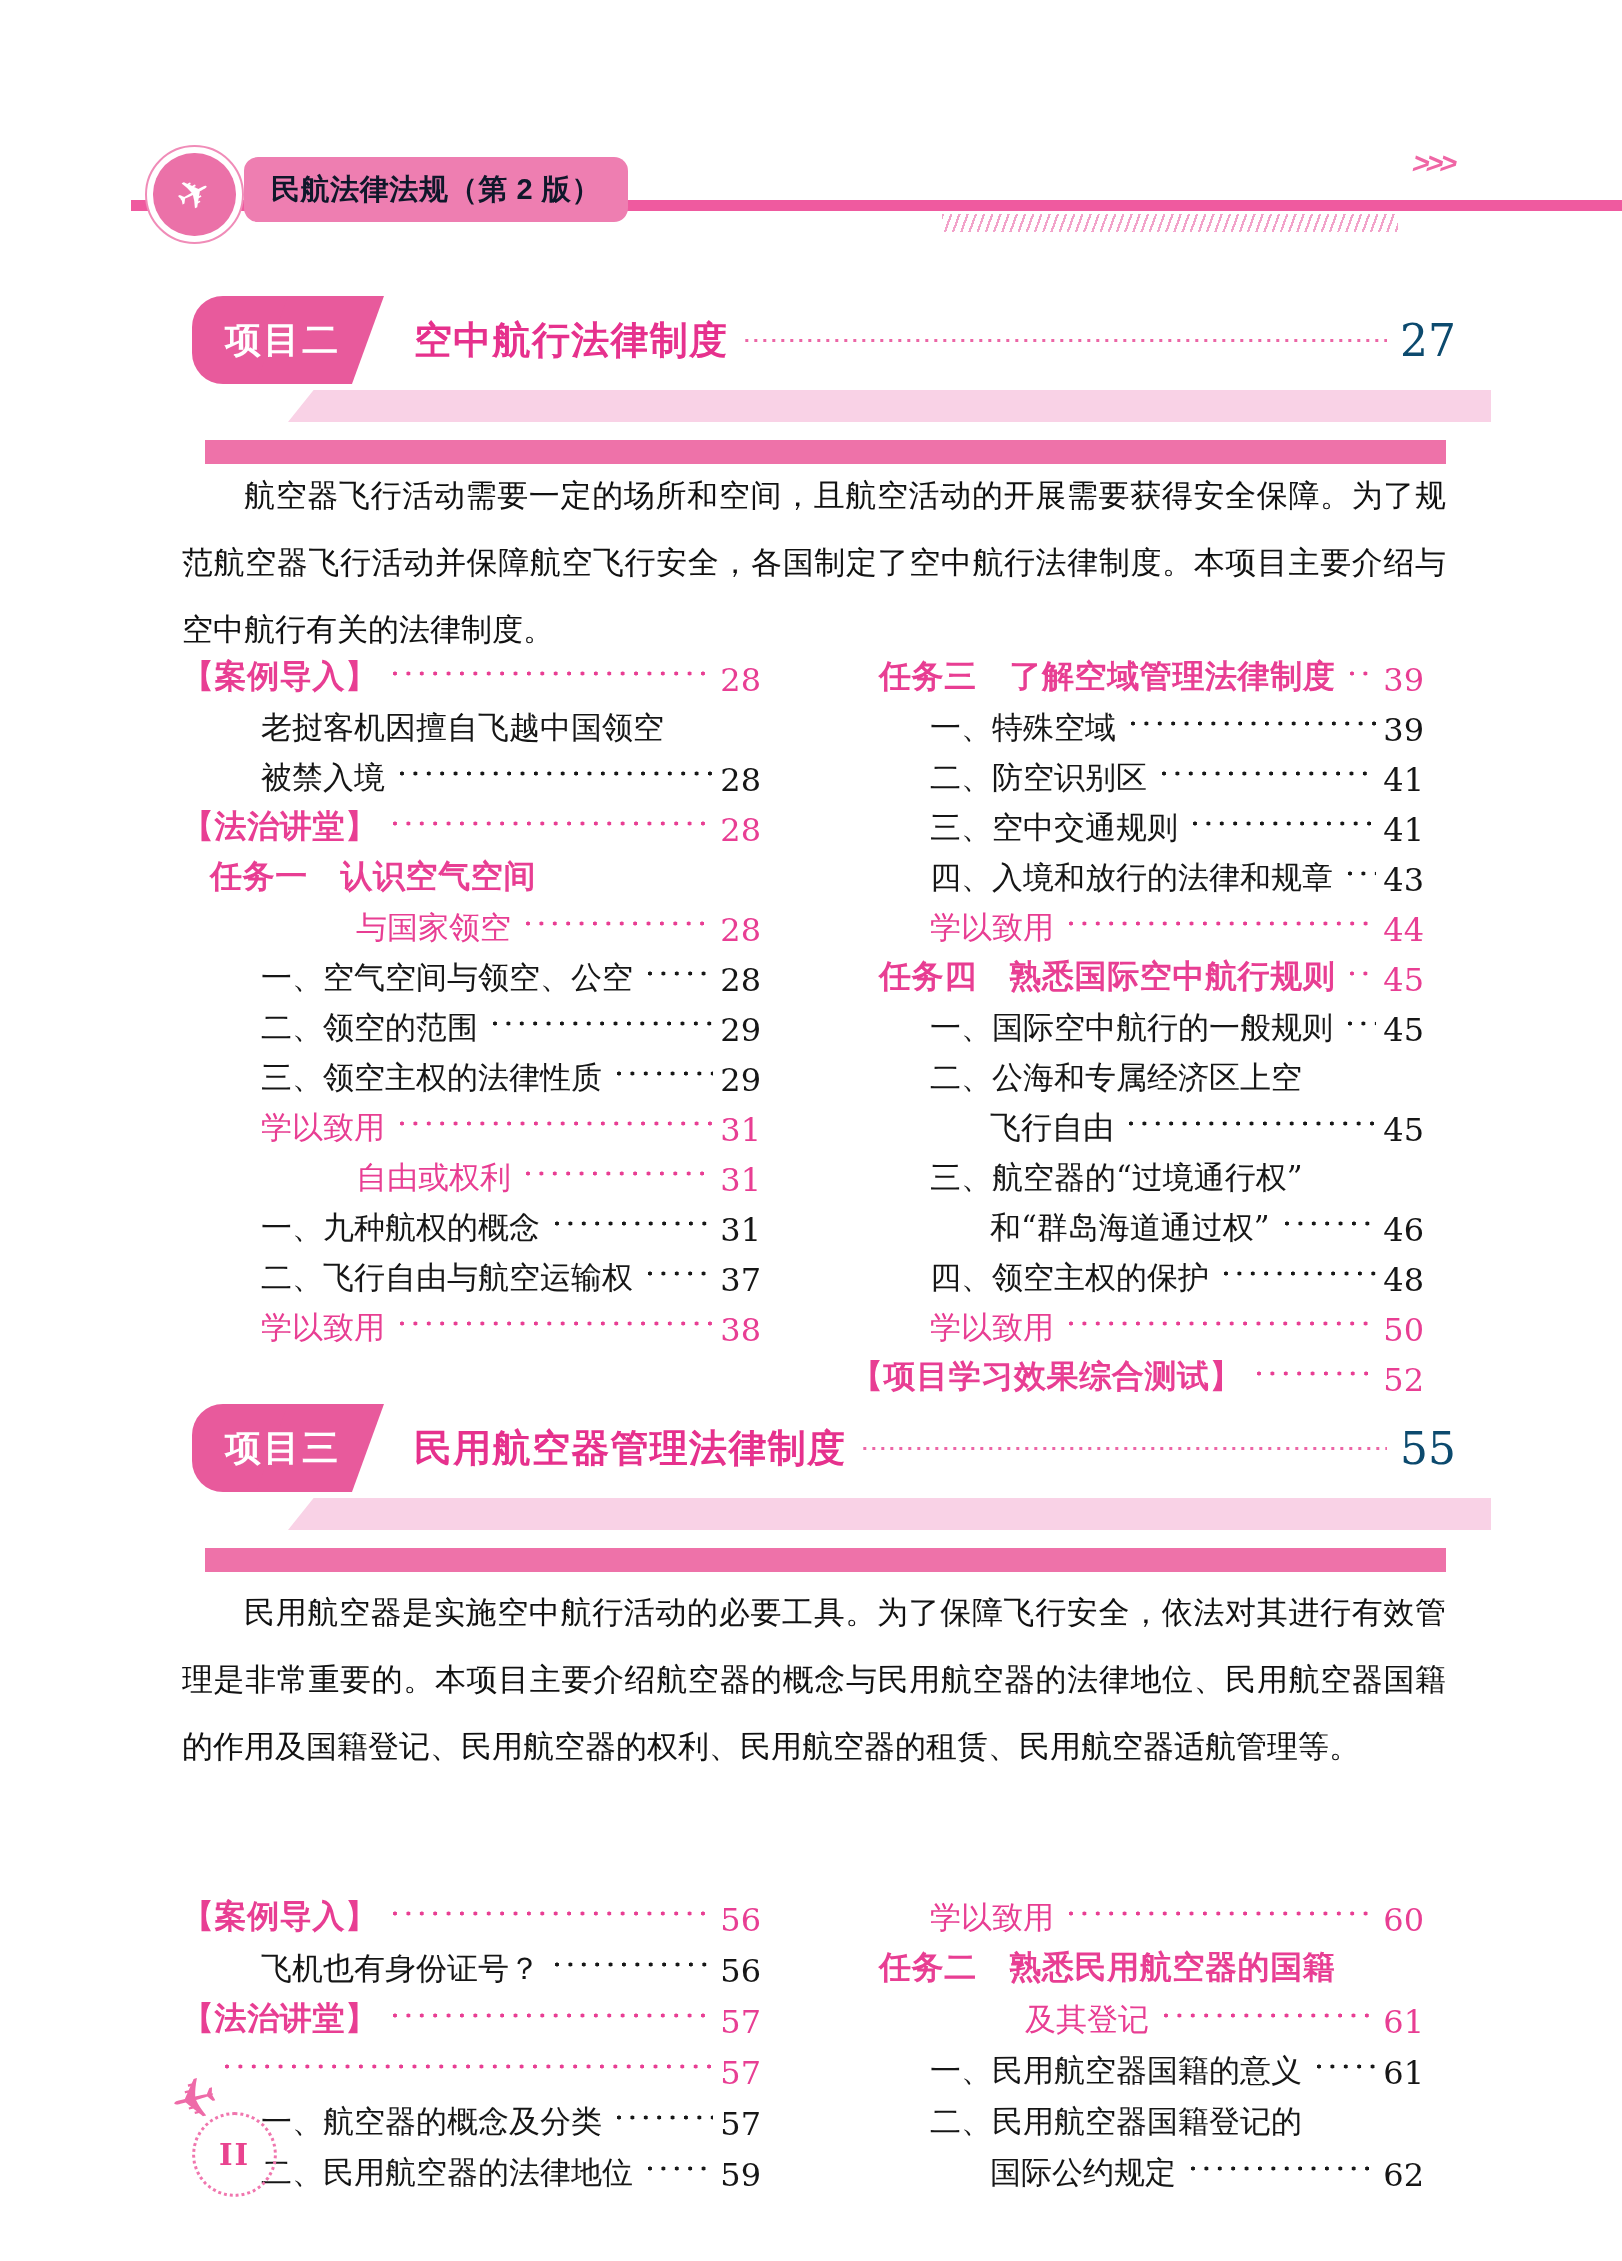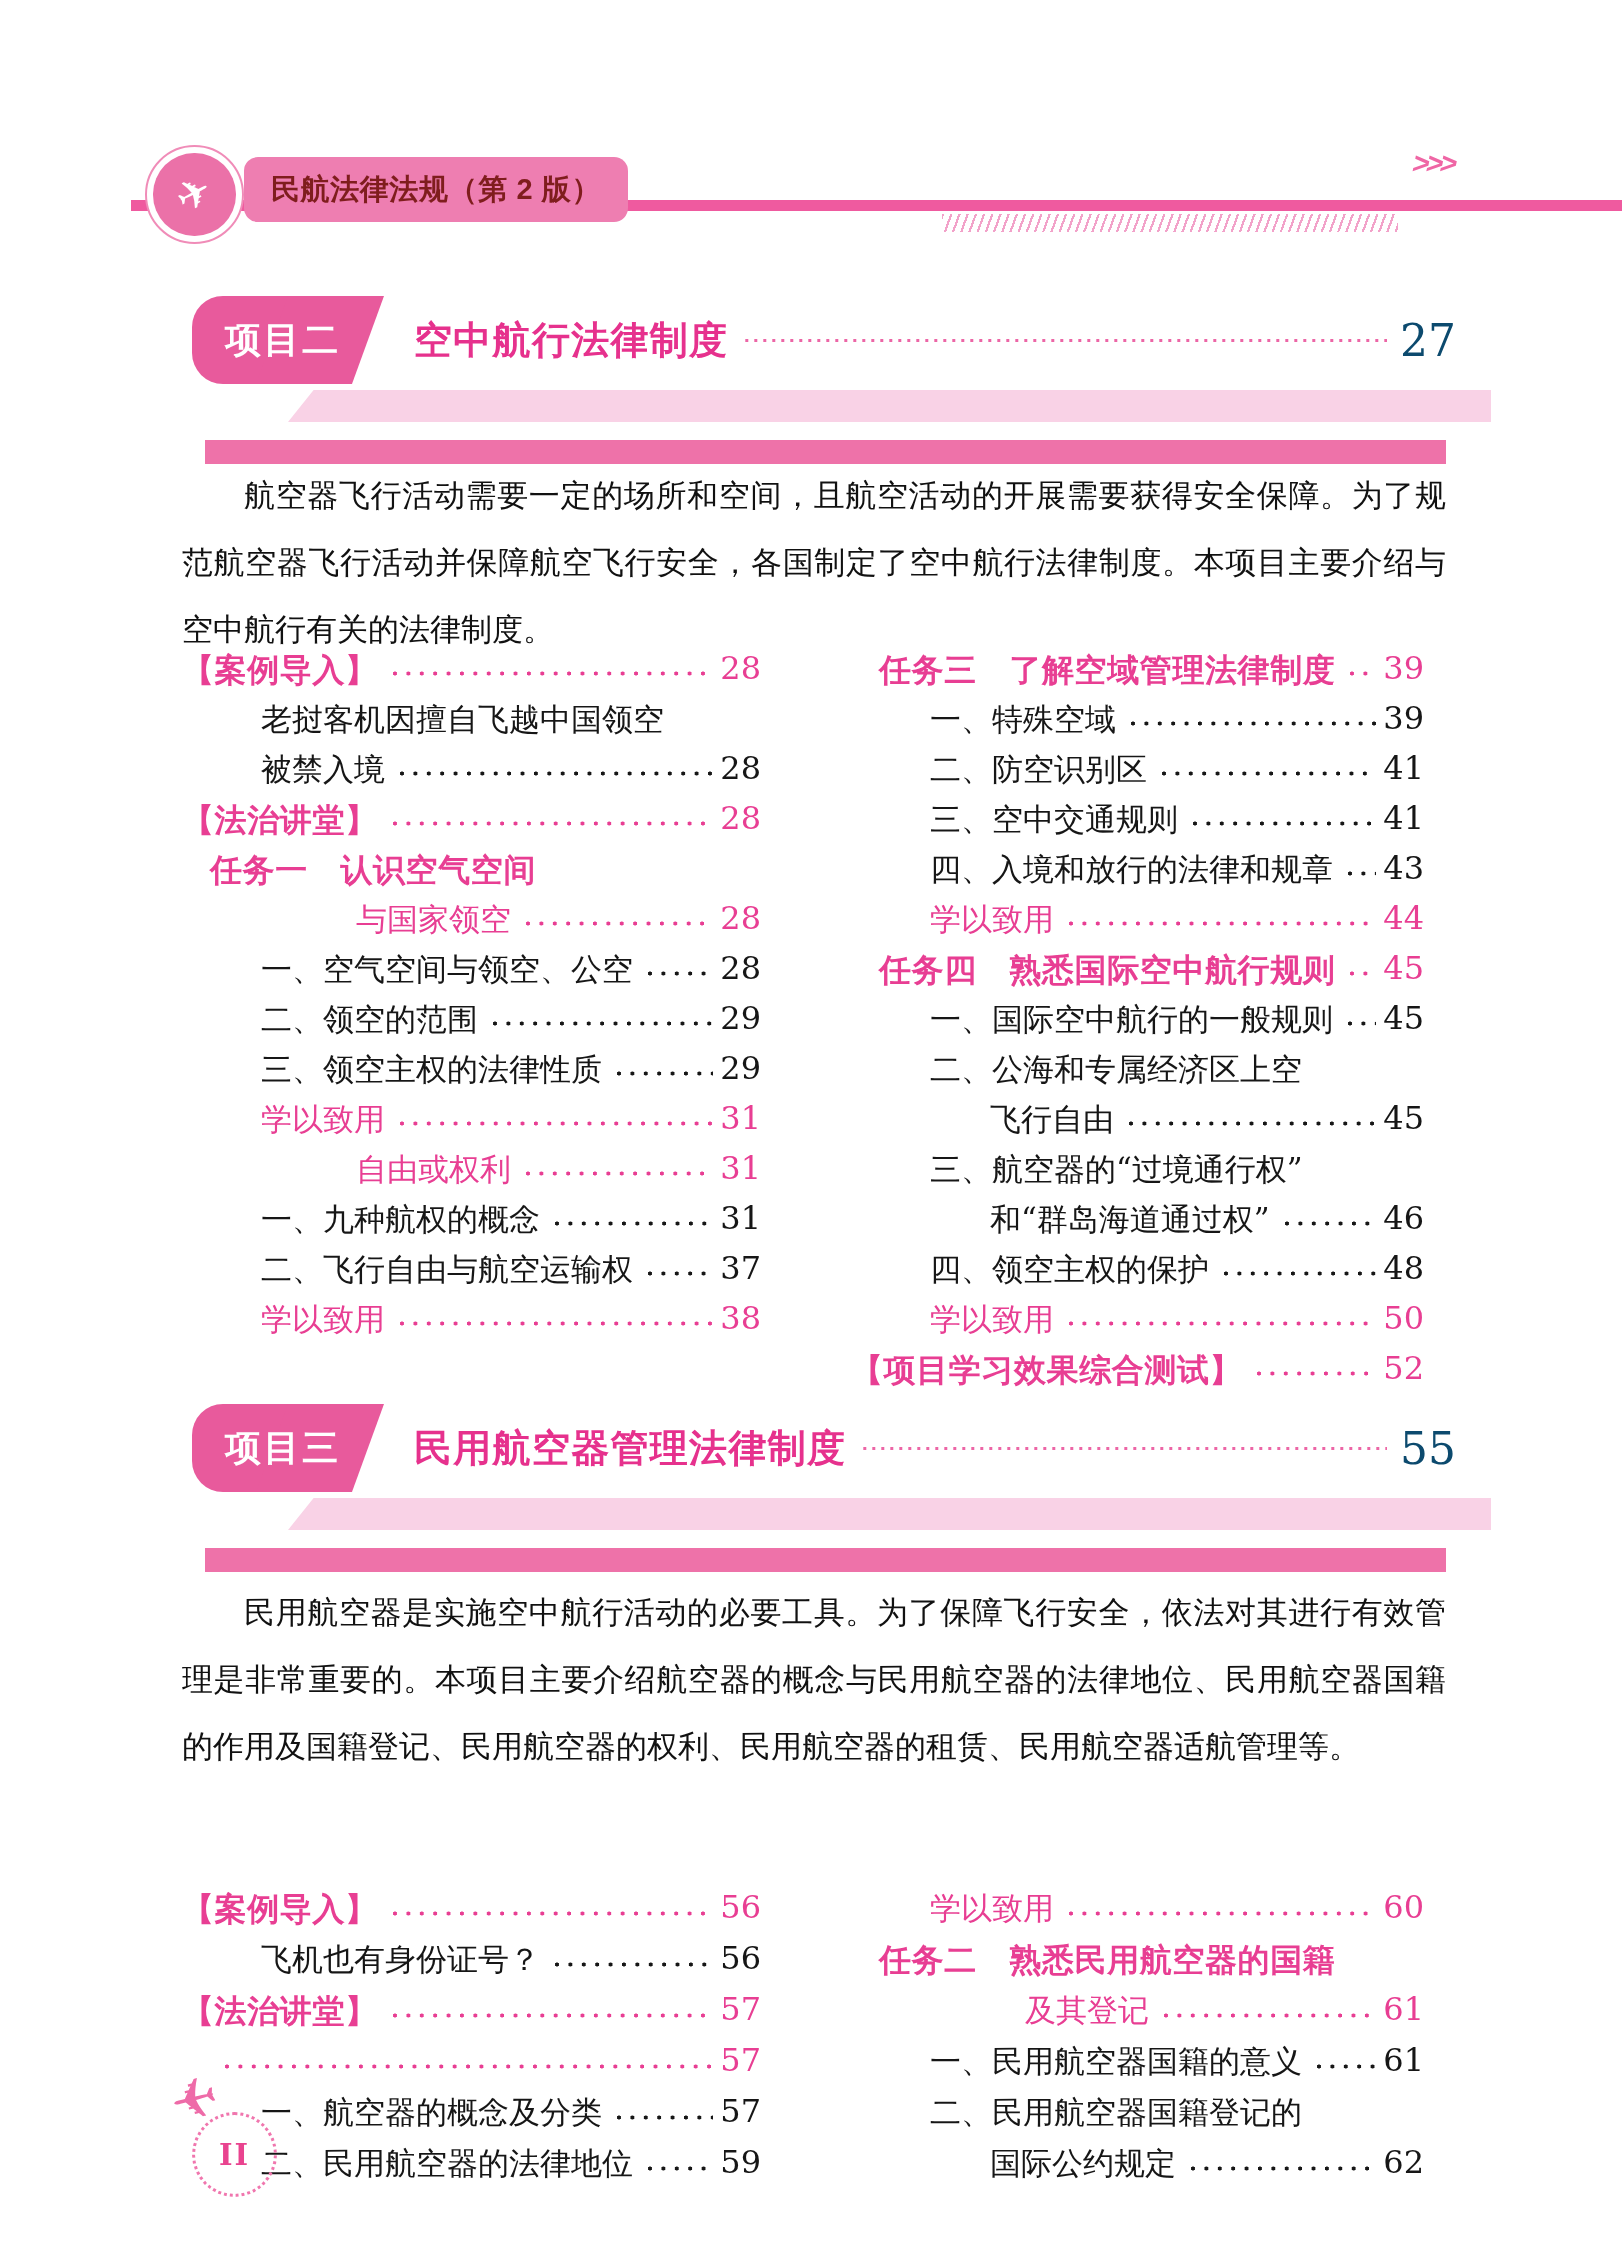--- a/index.html
+++ b/index.html
@@ -11,21 +11,21 @@
   .hdr-hatch{position:absolute;top:214px;left:942px;width:456px;height:18px;
      background:repeating-linear-gradient(110deg,#f2a2c9 0 2.2px,transparent 2.2px 7.7px);}
   .hdr-logo{position:absolute;left:145px;top:145px;width:95px;height:95px;border:2.6px solid #f08cb8;
      border-radius:50%;background:#fff;z-index:2;}
   .hdr-logo-inner{position:absolute;inset:6.4px;background:#eb71a8;border-radius:50%;
      display:flex;align-items:center;justify-content:center;}
   .plane::before{content:"\2708";}
   .hdr-plane{font-size:41px;color:#ffffff;transform:rotate(-28deg);line-height:1;}
   .hdr-banner{position:absolute;left:244px;top:157px;width:384px;height:65px;background:#ee7eb1;
      border-radius:14px;display:flex;align-items:center;justify-content:center;z-index:1;}
-  .hdr-banner-label{color:#7f1d1d;font-size:29px;font-weight:700;letter-spacing:0.6px;}
+  .hdr-banner-label{color:#0f172a;font-size:29px;font-weight:700;letter-spacing:0.6px;}
   .hdr-chevrons{position:absolute;left:1413px;top:147px;font-size:29px;font-weight:700;color:#ef66a5;
      letter-spacing:-3.2px;transform:skewX(-12deg);}
 
   
   .banner-row{position:absolute;left:192px;width:1264px;height:88px;display:flex;align-items:center;}
   .badge{position:relative;flex:0 0 193px;height:88px;}
   .badge-bg1{position:absolute;left:0;top:0;width:134px;height:88px;background:#e85a9c;
      border-radius:31px 0 0 31px;}
   .badge-bg2{position:absolute;left:96px;top:0;width:96px;height:88px;background:#e85a9c;
      transform:skewX(-20deg);transform-origin:top left;}
@@ -44,21 +44,21 @@
 
   
   .intro{position:absolute;left:182px;width:1264px;font-family:"DejaVu Serif",serif;font-size:31px;
      line-height:67px;color:#111;text-align:justify;text-indent:2em;}
   #sec1-intro{top:462px;} #sec2-intro{top:1579px;}
 
   
   .toc{position:absolute;left:182px;display:grid;grid-template-columns:579px 573px;column-gap:90px;}
   #toc1{top:649px;--rowh:50px;} #toc2{top:1888px;--rowh:51px;}
   .toc-col{display:flex;flex-direction:column;}
-  .toc-row{height:var(--rowh);display:flex;align-items:flex-start;}
+  .toc-row{height:var(--rowh);display:flex;align-items:flex-end;}
   .lbl{white-space:nowrap;font-size:31px;}
   .leader{flex:1 1 auto;align-self:stretch;margin:0 7.7px 0 9px;
      background-image:radial-gradient(circle,currentColor 1.9px,transparent 2.3px);
      background-size:13.4px 13.4px;background-repeat:repeat-x;background-position:1.3px center;}
   .pg{font-family:"DejaVu Serif",serif;font-size:32px;white-space:nowrap;}
   .c-pink{color:#e83e93;}
   .c-black{color:#161616;}
   .c-black .lbl{font-family:"DejaVu Serif",serif;}
   .c-pink .lbl{font-family:"Liberation Sans",sans-serif;font-weight:400;}
   .s-bracket.c-pink .lbl,.s-task.c-pink .lbl{font-weight:700;font-size:32px;letter-spacing:0.6px;}

